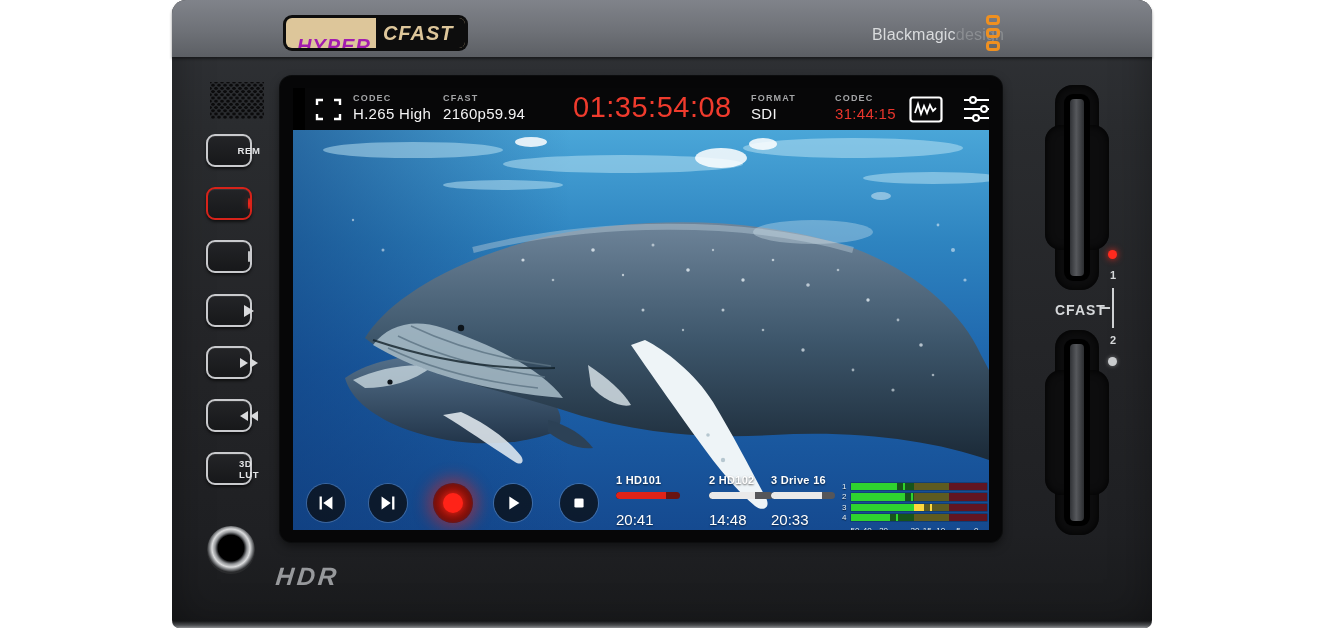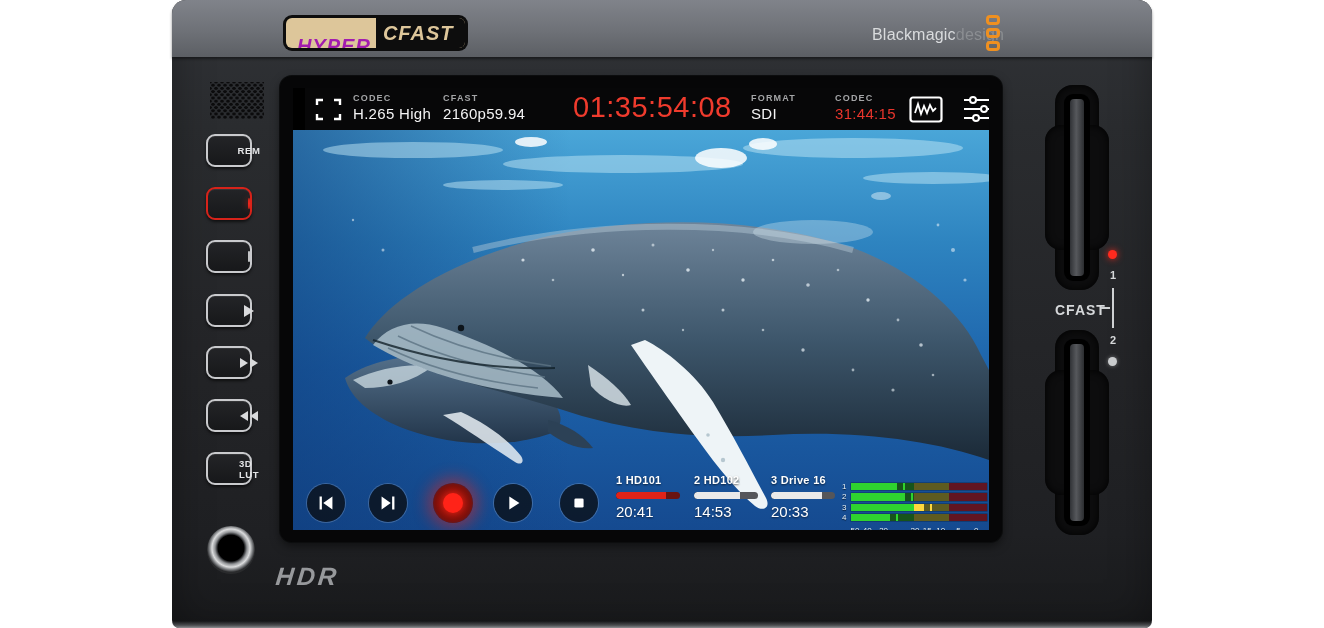--- a/index.html
+++ b/index.html
@@ -86,21 +86,21 @@
   .tbtn.rec{width:40px;height:40px;top:353px;
     background:radial-gradient(circle,#b01208 0%,#7d100a 60%,rgba(90,12,8,.55) 100%);
     box-shadow:0 0 16px 5px rgba(255,30,18,.45);}
   .tbtn .rdot{width:20px;height:20px;border-radius:50%;background:#ff2318;box-shadow:0 0 8px rgba(255,40,25,.9);}
 
   
   .slot{position:absolute;top:344px;width:70px;cursor:pointer;}
   .slot-name{color:#fff;font-size:11px;font-weight:bold;letter-spacing:.3px;text-shadow:0 1px 2px rgba(0,0,0,.6);white-space:nowrap;}
   .slot-bar{margin-top:6px;width:64px;height:7px;border-radius:3.5px;overflow:hidden;background:#55565a;}
   .slot-fill{height:100%;border-radius:3.5px 0 0 3.5px;}
-  .slot-time{margin-top:4px;color:#fff;font-size:15px;text-shadow:0 1px 2px rgba(0,0,0,.6);}
+  .slot-time{margin-top:12px;color:#fff;font-size:15px;text-shadow:0 1px 2px rgba(0,0,0,.6);}
 
   
   .meters{position:absolute;left:545px;top:310px;width:150px;height:90px;cursor:pointer;}
   .mlabels{position:absolute;left:4px;top:43px;display:flex;flex-direction:column;gap:3.2px;}
   .mlabels .mlabel{height:7.2px;line-height:7.2px;color:#e8f2f7;font-size:8px;text-shadow:0 1px 1px rgba(0,0,0,.7);}
   .mrows{position:absolute;left:13px;top:43px;width:136px;display:flex;flex-direction:column;gap:3.2px;}
   .mrow{position:relative;height:7.2px;width:100%;
     background:linear-gradient(90deg,#17541b 0%,#17541b 46%,#5e5b20 46%,#5e5b20 72%,#611521 72%,#611521 100%);
     box-shadow:0 0 0 .5px rgba(0,0,0,.4);}
   .mfill{position:absolute;left:0;top:0;height:100%;background:#2fd32f;}
@@ -348,26 +348,26 @@
             </svg>
           </div>
 
           <div class="slot" style="left:323px">
             <div class="slot-name">1  HD101</div>
             <div class="slot-bar" style="background-color: rgb(106, 20, 16);">
               <div class="slot-fill" style="width: 78%; background-color: rgb(224, 35, 24);"></div>
             </div>
             <div class="slot-time">20:41</div>
           </div>
-          <div class="slot" style="left:401px">
+          <div class="slot" style="left:416px">
             <div class="slot-name">2  HD102</div>
             <div class="slot-bar" style="background-color: rgb(85, 86, 90);">
               <div class="slot-fill" style="width: 72%; background-color: rgb(233, 233, 233);"></div>
             </div>
-            <div class="slot-time">14:53</div>
+            <div class="slot-time">14:48</div>
           </div>
           <div class="slot" style="left:478px">
             <div class="slot-name">3  Drive 16</div>
             <div class="slot-bar" style="background-color: rgb(85, 86, 90);">
               <div class="slot-fill" style="width: 80%; background-color: rgb(233, 233, 233);"></div>
             </div>
             <div class="slot-time">20:33</div>
           </div>
 
           <div class="meters">

